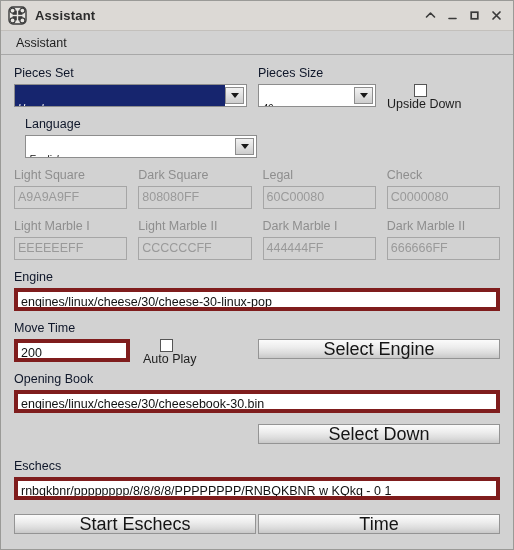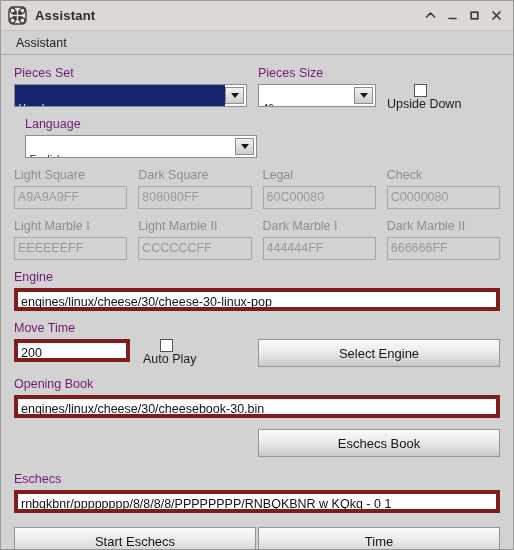--- a/index.html
+++ b/index.html
@@ -73,21 +73,21 @@
   
   #content {
     padding: 10px 13px 0 13px;
     box-sizing: border-box;
   }
   .row {
     display: flex;
   }
   .field-label {
     font-size: 12.5px;
-    color: #701a75;
+    color: #0f172a;
     line-height: 17px;
     margin-bottom: 2px;
     white-space: nowrap;
   }
   .field-label.disabled { color: #8e8e8e; }
 
   
   .textin {
     box-sizing: border-box;
     height: 23px;
@@ -166,27 +166,27 @@
   }
   .checklabel {
     font-size: 12.5px;
     color: #1d1d1d;
     white-space: nowrap;
   }
 
   
   .btn {
     box-sizing: border-box;
-    height: 28px;
+    height: 20px;
     border: 1px solid #949494;
     background: linear-gradient(to bottom, #fbfbfb 0%, #ededed 40%, #dcdcdc 72%, #c8c8c8 100%);
     display: flex;
     align-items: center;
     justify-content: center;
-    font-size: 13px;
+    font-size: 18px;
     color: #151515;
   }
 
   
   .block { margin-bottom: 9px; }
   .gap { width: 11px; flex: 0 0 11px; }
 </style>
 </head>
 <body>
 
@@ -341,21 +341,21 @@
       </div>
     </div>
 
     <div style="margin-bottom:11px">
       <div class="field-label">Opening Book</div>
       <div class="textin" style="width:100%">engines/linux/cheese/30/cheesebook-30.bin</div>
     </div>
 
     <div class="row" style="margin-bottom:14px">
       <div style="flex:1 1 auto"></div>
-      <div class="btn" style="width:242px">Eschecs Book</div>
+      <div class="btn" style="width:242px">Select Down</div>
     </div>
 
     <div style="margin-bottom:14px">
       <div class="field-label">Eschecs</div>
       <div class="textin" style="width:100%">rnbqkbnr/pppppppp/8/8/8/8/PPPPPPPP/RNBQKBNR w KQkq - 0 1</div>
     </div>
 
     <div class="row">
       <div class="btn" style="width:242px">Start Eschecs</div>
       <div style="flex:1 1 auto"></div>

